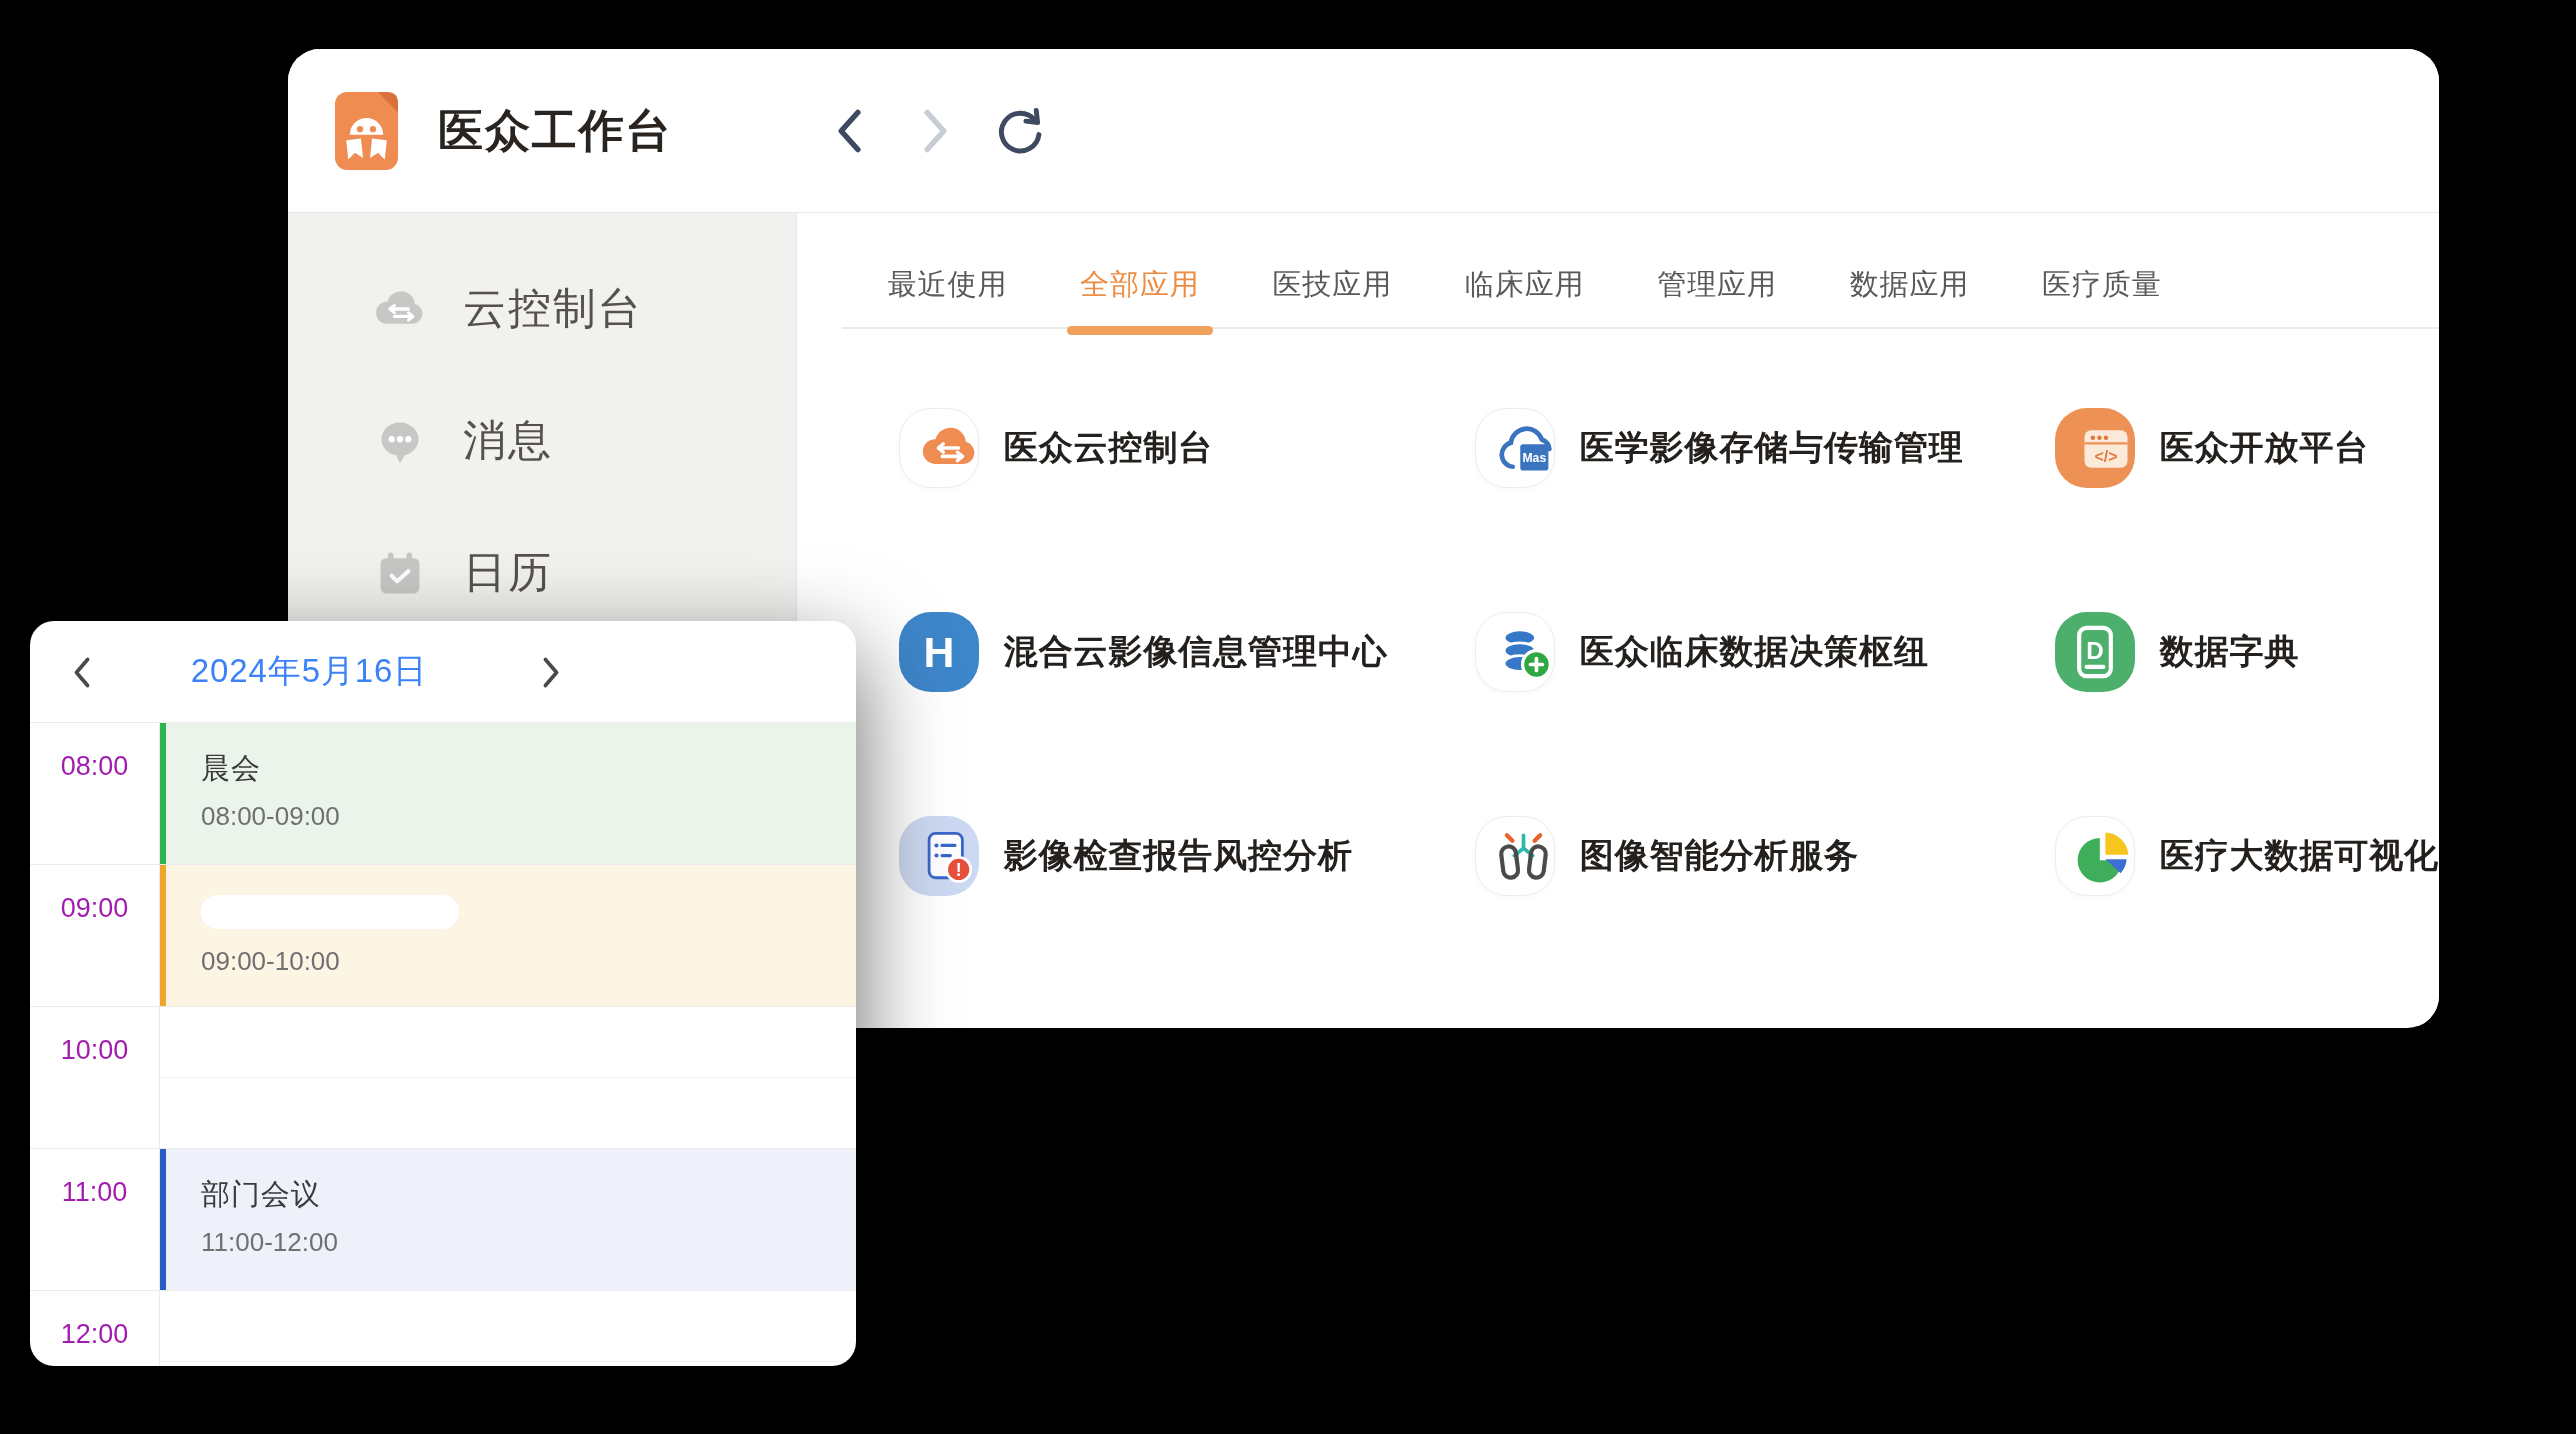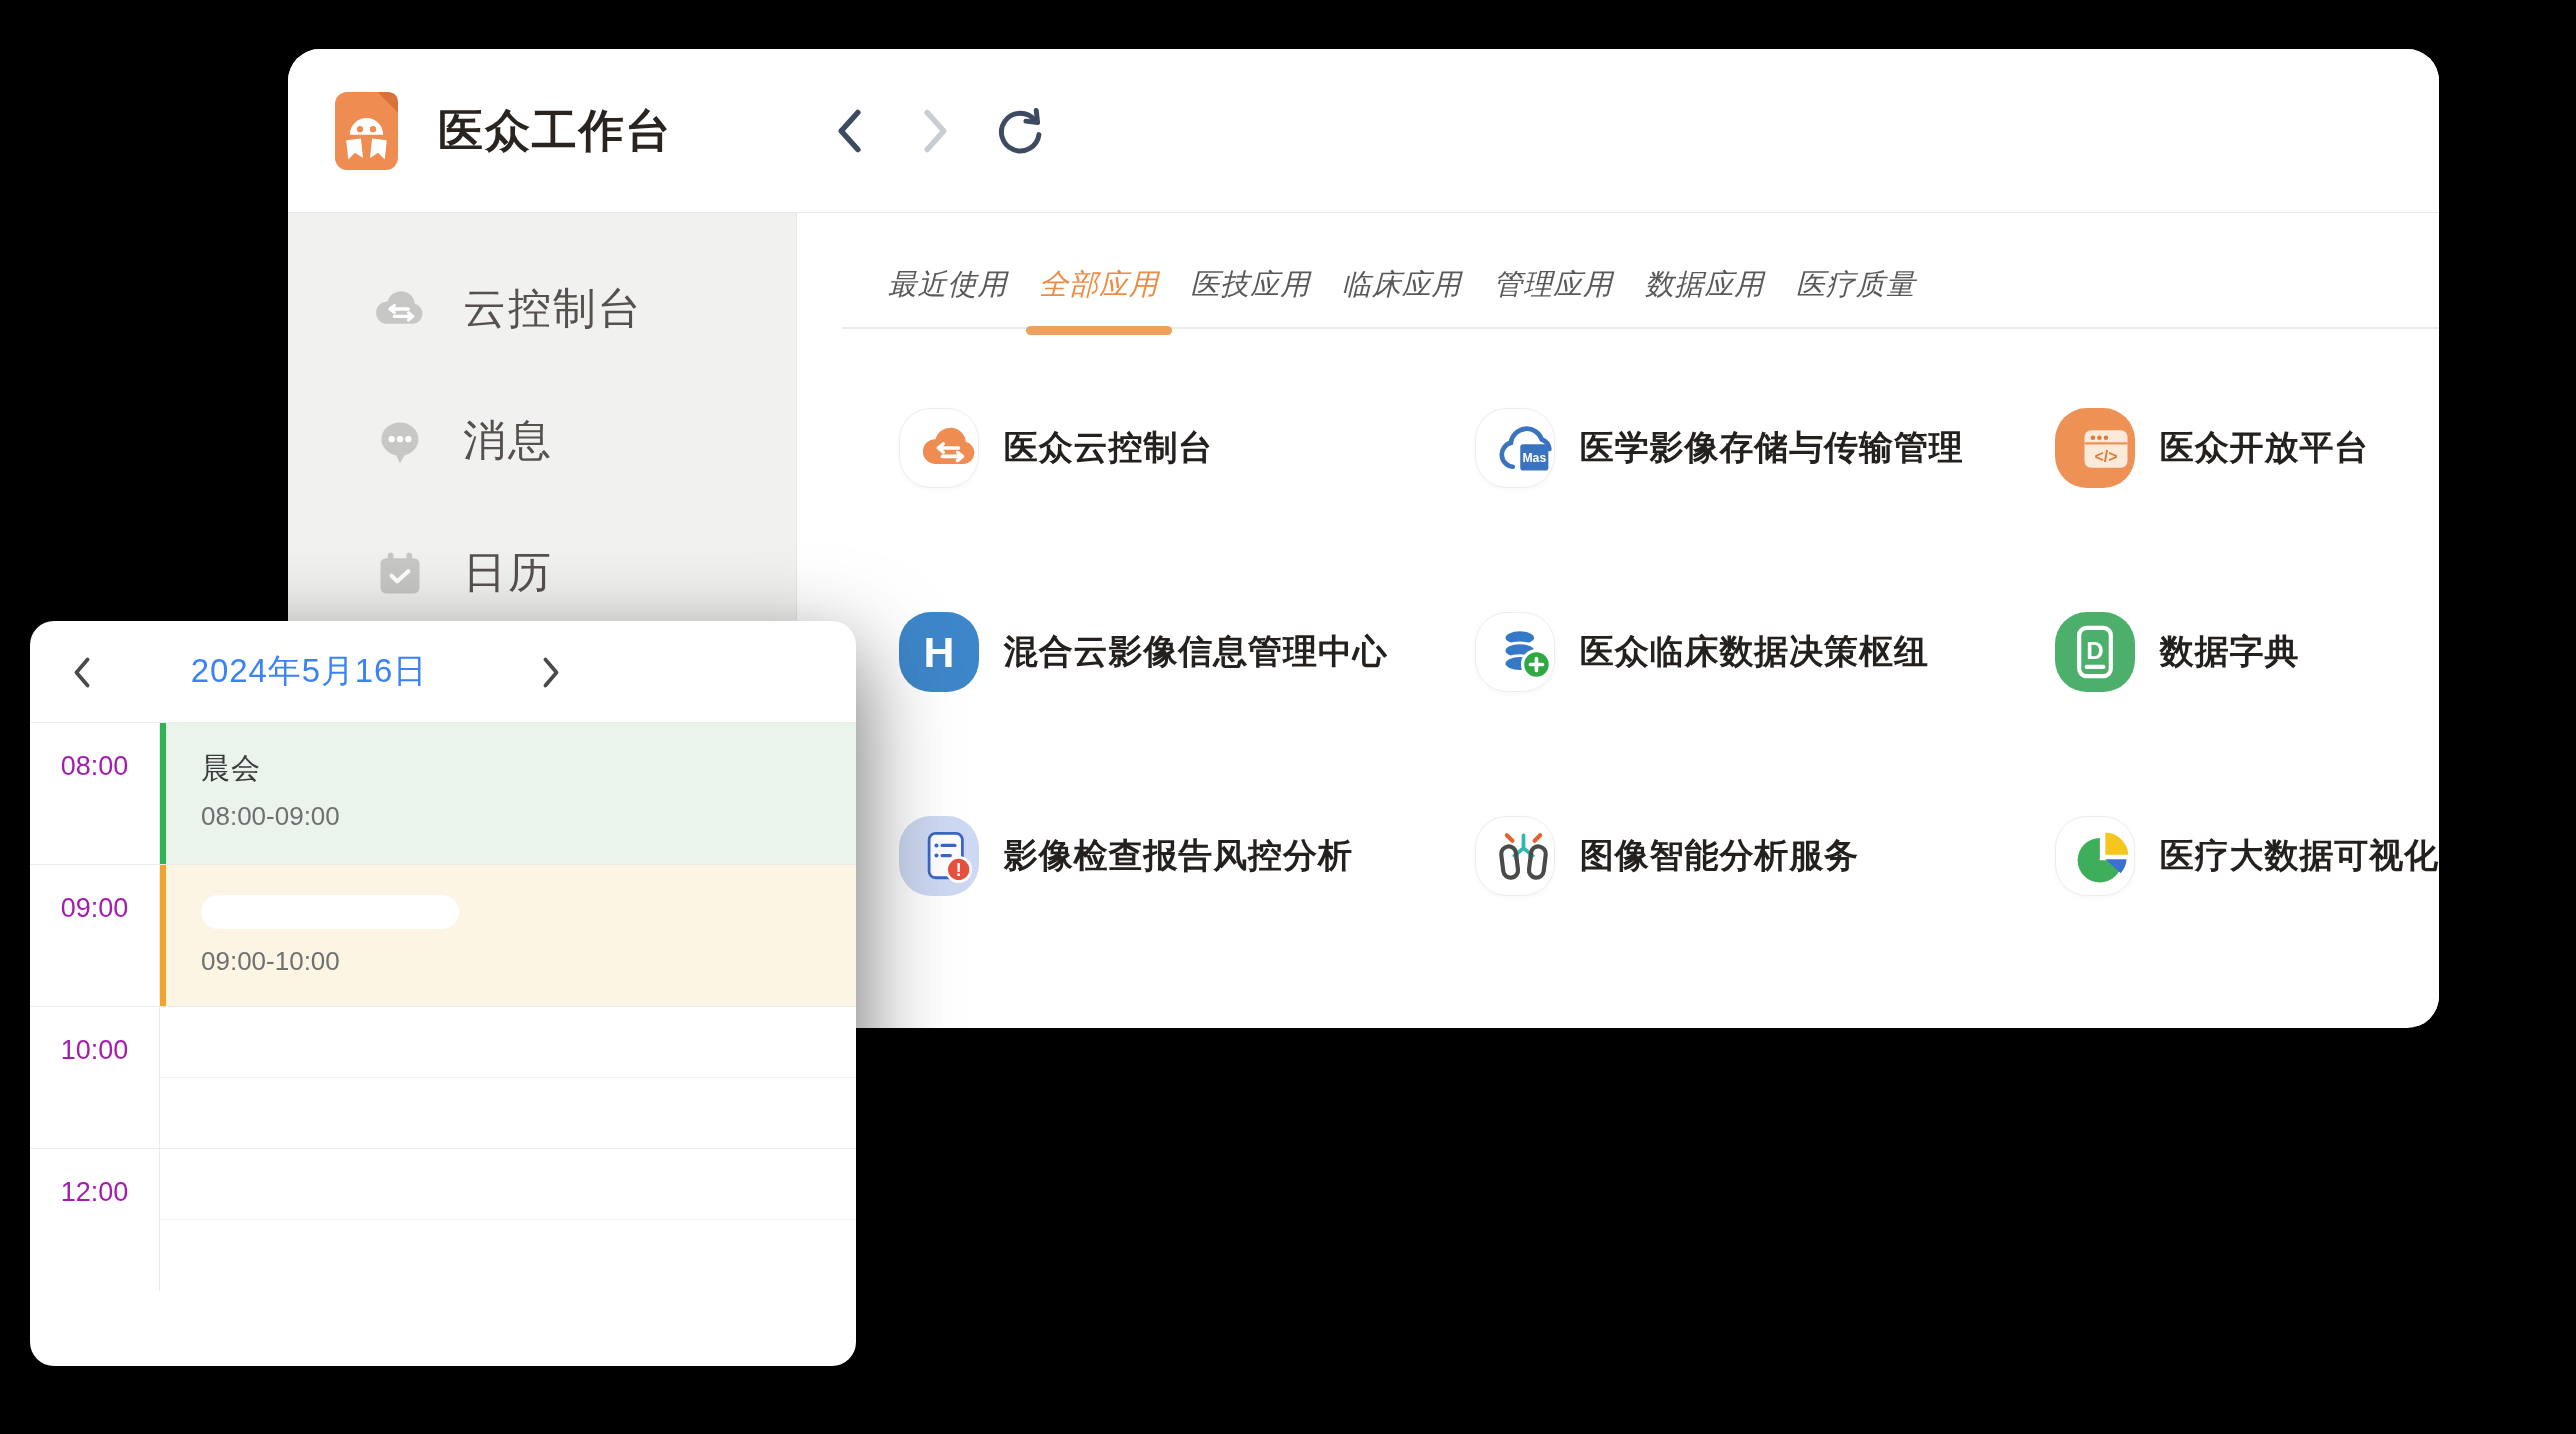--- a/index.html
+++ b/index.html
@@ -26,21 +26,21 @@
   .win-body { display:flex; height:813px; }
 
   
   .sidebar { width:524px; background:#f1f1ef; border-right:1.9px solid #e6e6e4; padding-top:30px; }
   .side-item { height:132px; display:flex; align-items:center; gap:37px; padding-left:86px; cursor:pointer; }
   .side-item .s-icon { width:52px; height:52px; flex:0 0 auto; }
   .side-label { font-size:43px; font-weight:500; color:#56514d; letter-spacing:1.9px; }
 
   
   .content { flex:1; position:relative; background:#fff; }
-  .tab-bar { position:relative; height:114px; display:flex; align-items:center; gap:28px; padding:30px 5px 0 89px;font-style:italic; }
+  .tab-bar { position:relative; height:114px; display:flex; align-items:center; gap:69px; padding:30px 5px 0 89px; }
   .tab-track { position:absolute; left:45px; right:0; bottom:-1.9px; height:1.9px; background:#eaeae8; }
   .tab { position:relative; font-size:29px; color:#595959; letter-spacing:0.9px; cursor:pointer; padding:5.6px 1.9px; }
   .tab.active { color:#ED8C45; font-weight:500; }
   .tab.active::after { content:""; position:absolute; left:-11.2px; right:-11.2px; bottom:-24px; height:8.4px; border-radius:4.7px; background:#EFA05C; }
 
   
   .app-grid { display:grid; grid-template-columns:576px 580px auto; grid-auto-rows:204px; padding:81px 0 0 74px; }
   .app-cell { display:flex; align-items:center; gap:25px; height:80px; cursor:pointer; }
   .tile { width:80px; height:80px; border-radius:32px; flex:0 0 auto; display:flex; align-items:center; justify-content:flex-end;margin-left:28px; }
   .tile-lite   { background:#fff; border:1.9px solid #ededeb; box-shadow:0 1.9px 5.6px rgba(0,0,0,.03); }
@@ -318,20 +318,29 @@
             <div class="ev-time">09:00-10:00</div>
           </div>
         </div>
       </div>
 
       <div class="cal-row">
         <div class="gutter">10:00</div>
         <div class="slot"></div>
       </div>
 
+      <div class="cal-row">
+        <div class="gutter">11:00</div>
+        <div class="slot">
+          <div class="event ev-blue">
+            <div class="ev-title">部门会议</div>
+            <div class="ev-time">11:00-12:00</div>
+          </div>
+        </div>
+      </div>
 
       <div class="cal-row">
         <div class="gutter">12:00</div>
         <div class="slot"></div>
       </div>
 
     </div>
   </div>
 
 </div>

